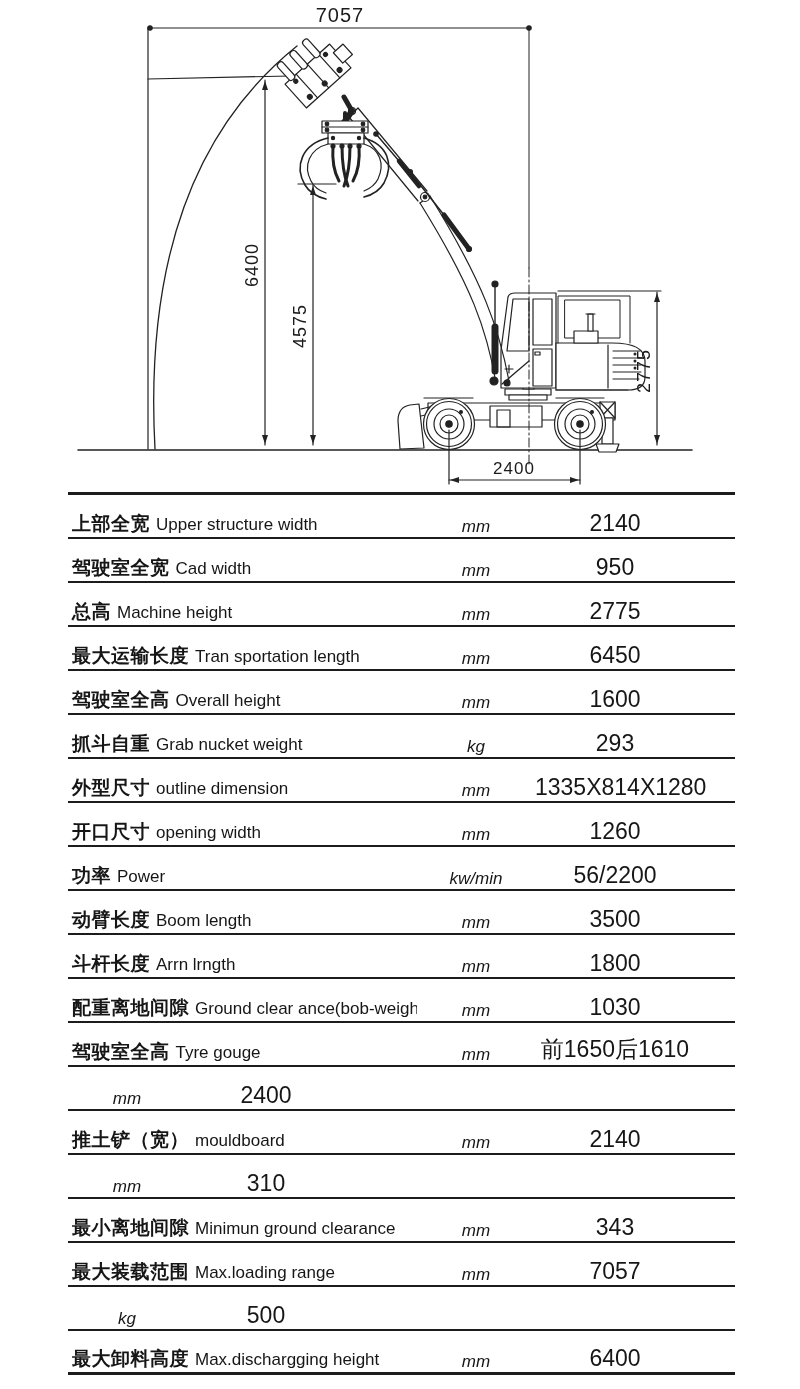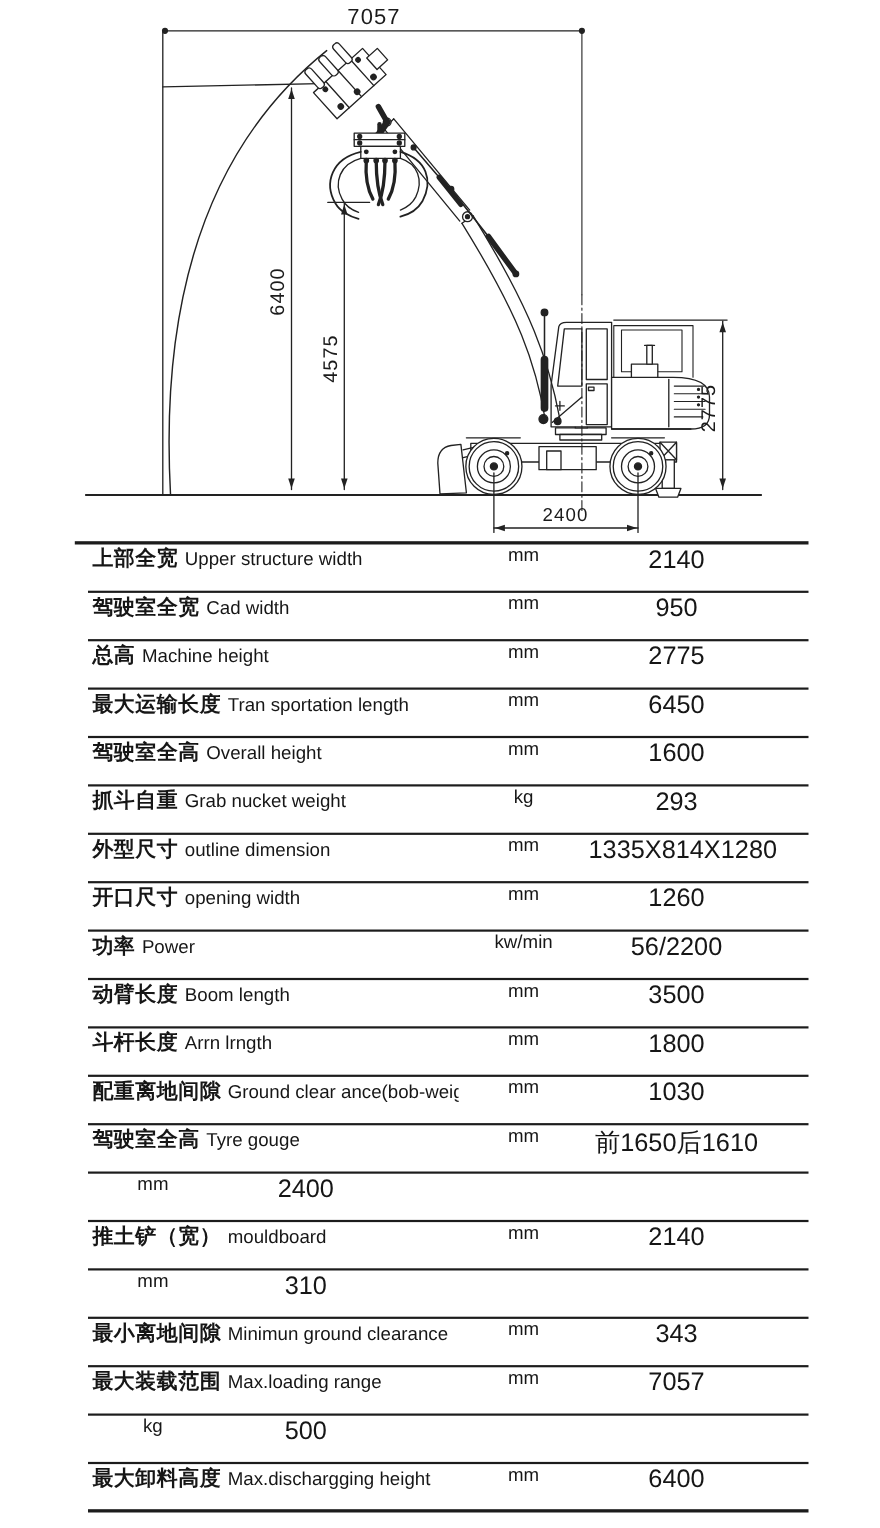--- a/index.html
+++ b/index.html
@@ -12,28 +12,28 @@
   svg.diagram text{
     fill:#1b1b1b;stroke:none;
     font-family:"Liberation Sans","DejaVu Sans",sans-serif;
     letter-spacing:1px;
   }
   .spec-table{
     position:absolute;top:492px;left:68px;width:667px;
     border-top:3px solid #1c1c1c;
   }
   .tr{
-    display:flex;align-items:flex-start;height:44px;
-    border-bottom:2px solid #1c1c1c;box-sizing:border-box;margin-left:12px;
+    display:flex;align-items:flex-end;height:44px;
+    border-bottom:2px solid #1c1c1c;box-sizing:border-box;
   }
   .tr:last-child{border-bottom-width:3px;}
   .td.label{flex:1;padding-left:4px;white-space:nowrap;overflow:hidden;}
   .zh{font-size:19px;font-weight:700;letter-spacing:.5px;}
   .en{font-size:17px;font-weight:400;margin-left:6px;}
-  .td.unit{width:118px;text-align:center;font-size:17px;flex:none;}
+  .td.unit{width:118px;text-align:center;font-size:17px;flex:none;font-style:italic;}
   .td.value{width:160px;flex:none;text-align:center;font-size:23px;
     padding-right:40px;white-space:nowrap;}
 </style>
 </head>
 <body>
 
 <svg class="diagram" width="800" height="492" viewBox="0 0 800 492">
   <g stroke="#222" stroke-width="1.2" fill="none" stroke-linecap="round" stroke-linejoin="round">
 
     <path d="M78,450 H692" stroke-width="1.6"></path>

